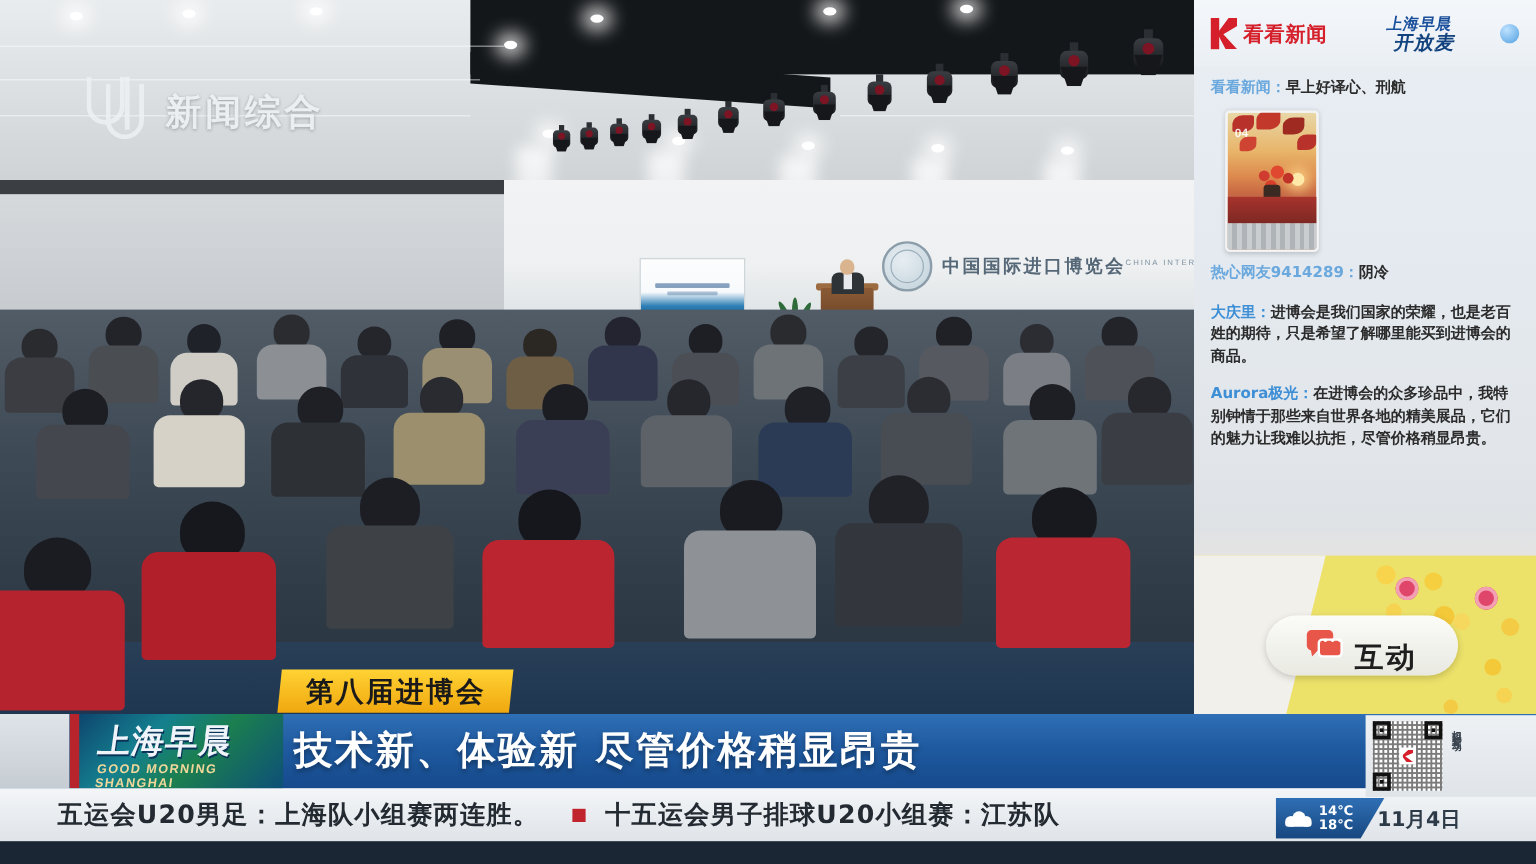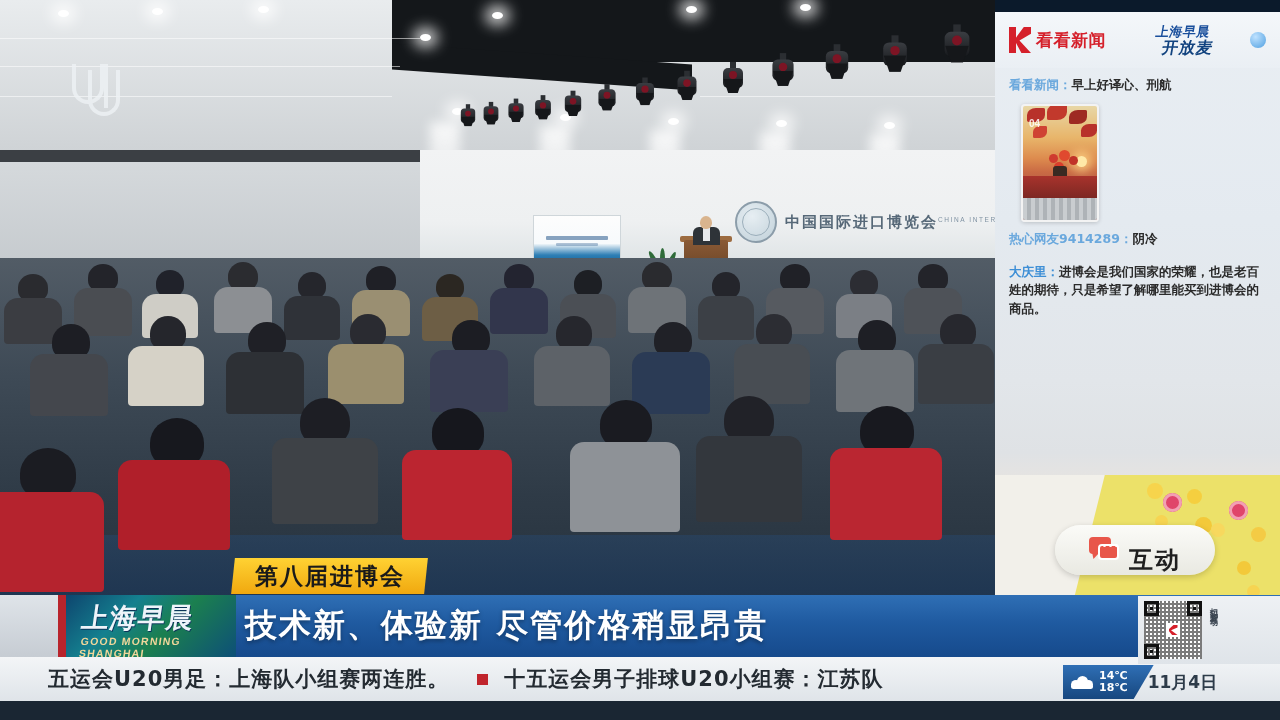--- a/index.html
+++ b/index.html
@@ -97,21 +97,21 @@
   #chmark i{ position:absolute; border:4px solid #eef2f5; border-radius:0 0 26px 26px;
     border-top:none; }
   #chmark .a{ left:2px; top:2px; width:32px; height:40px; }
   #chmark .b{ left:18px; top:8px; width:32px; height:46px; }
   #chmark .c{ left:34px; top:2px; width:4px; height:44px; border:none; background:#eef2f5;
     border-radius:0; }
   #chname{ font-size:30px; font-weight:700; color:#f0f3f6; letter-spacing:3px;
     font-family:"DejaVu Sans",sans-serif; text-shadow:0 1px 3px rgba(0,0,0,.35); }
 
   
-  #sidebar{ position:absolute; left:995px; top:12px; width:285px; height:595px; overflow:hidden;
+  #sidebar{ position:absolute; left:995px; top:0; width:285px; height:595px; overflow:hidden;
     background:linear-gradient(180deg,#e9eef3 0%,#e4eaf0 35%,#e2e6ea 62%,#dfe2e5 74%,#e8e4e0 80%,#efe9e3 100%); }
   #sb-top{ position:absolute; left:0; top:0; width:285px; height:56px;
     background:linear-gradient(180deg,#f4f7fa,#eaeff4); display:flex; align-items:center;
     padding:0 14px; gap:10px; }
   #kk-logo{ display:flex; align-items:center; gap:5px; }
   #kk-k{ width:22px; height:26px; position:relative; }
   #kk-k:before{ content:""; position:absolute; left:0; top:0; width:7px; height:26px; background:#d5202b; }
   #kk-k:after{ content:""; position:absolute; left:6px; top:0; width:16px; height:26px; background:#d5202b;
     clip-path:polygon(100% 0,100% 26%,28% 52%,100% 100%,40% 100%,0 54%,0 46%,55% 0); }
   #kk-text{ font-size:17px; font-weight:700; color:#d5202b; letter-spacing:.5px;
@@ -440,20 +440,21 @@
       <div class="torso" style="left:696px;top:178px;width:106px;height:86px;background:#33373d;"></div>
 
     </div>
 
     <div id="chlogo">
       <div id="chmark">
         <i class="a"></i>
           <i class="b"></i>
           <i class="c"></i>
       </div>
+      <div id="chname">新闻综合</div>
     </div>
 
     <div id="yellow-tag">
       <span>第八届进博会</span>
     </div>
   </div>
 
   <div id="sidebar">
 
     <div id="sb-top">
@@ -494,20 +495,23 @@
       </div>
 
       <div class="msg">
         <span class="who mini">热心网友9414289</span><span class="who mini">：</span><span>阴冷</span>
       </div>
 
       <div class="msg" style="margin-top:14px;">
         <span class="who">大庆里</span><span class="who">：</span><span>进博会是我们国家的荣耀，也是老百姓的期待，只是希望了解哪里能买到进博会的商品。</span>
       </div>
 
+      <div class="msg" style="margin-top:12px;">
+        <span class="who">Aurora极光</span><span class="who">：</span><span>在进博会的众多珍品中，我特别钟情于那些来自世界各地的精美展品，它们的魅力让我难以抗拒，尽管价格稍显昂贵。</span>
+      </div>
     </div>
 
     <div id="sb-yellow">
       <i class="emo" style="left:152px;top:8px;width:16px;height:16px;background:#f7d44c;"></i>
       <i class="emo" style="left:168px;top:18px;width:19px;height:19px;background:#e0456a;box-shadow:0 0 0 3px #f2a0b4 inset;"></i>
       <i class="emo" style="left:192px;top:14px;width:15px;height:15px;background:#f5cf3f;"></i>
       <i class="emo" style="left:234px;top:26px;width:19px;height:19px;background:#e0456a;box-shadow:0 0 0 3px #f2a0b4 inset;"></i>
       <i class="emo" style="left:160px;top:40px;width:13px;height:13px;background:#f6d452;"></i>
       <i class="emo" style="left:200px;top:42px;width:17px;height:17px;background:#f3c93a;"></i>
       <i class="emo" style="left:216px;top:48px;width:14px;height:14px;background:#f7d85e;"></i>

